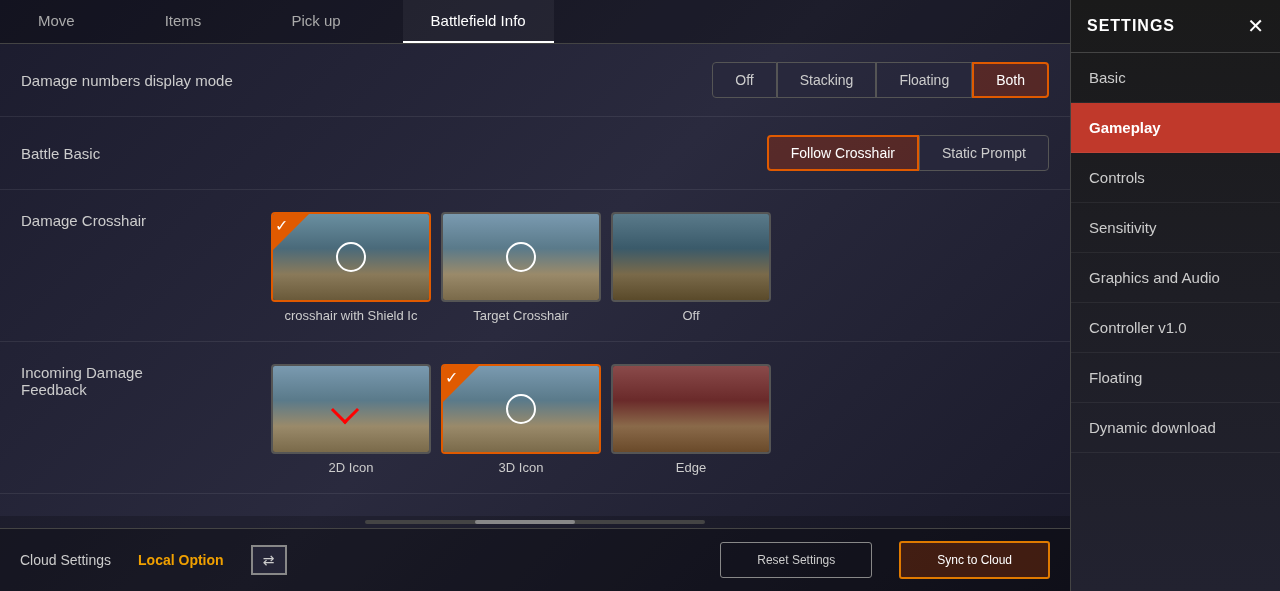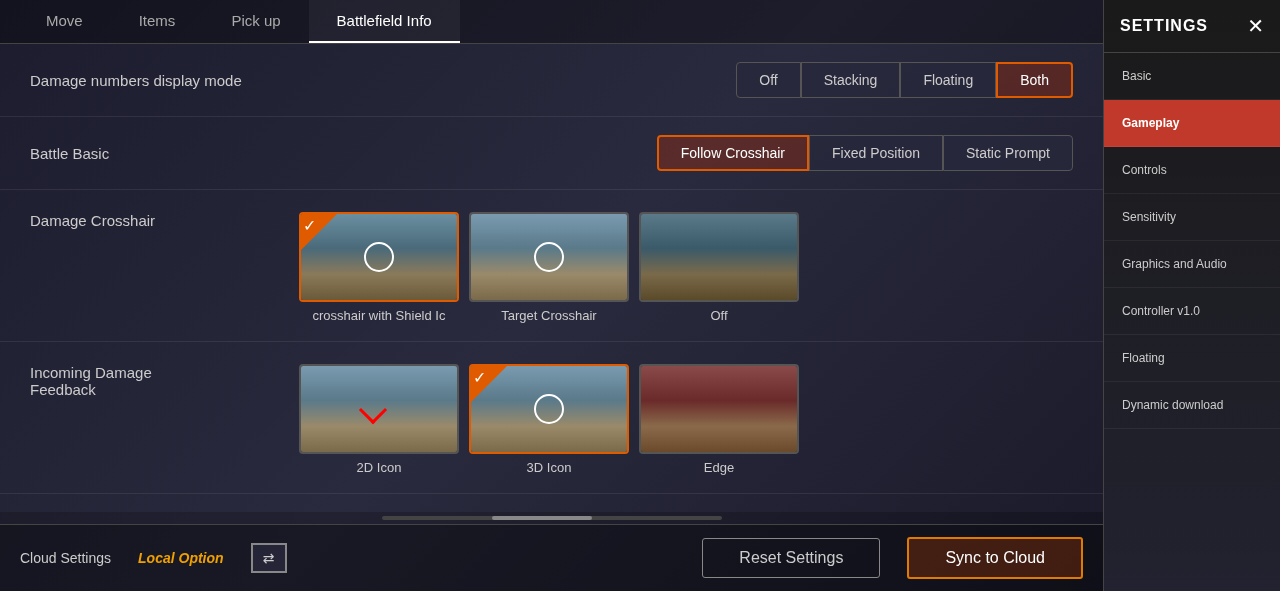--- a/index.html
+++ b/index.html
@@ -20,21 +20,22 @@
       display: flex;
       flex-direction: column;
       position: relative;
     }
 
     
     .top-tabs {
       display: flex;
       border-bottom: 1px solid #444;
       background: rgba(0,0,0,0.3);
-      padding: 0 18px;
+      padding: 0 10px;
+      gap: 34px;
     }
     .top-tab {
       padding: 12px 28px;
       color: #aaa;
       cursor: pointer;
       font-size: 15px;
       border-bottom: 2px solid transparent;
       white-space: nowrap;
     }
     .top-tab.active {
@@ -46,24 +47,23 @@
     
     .settings-body {
       flex: 1;
       overflow-y: auto;
       padding: 0;
     }
 
     .setting-row {
       display: flex;
       align-items: center;
-      padding: 18px 30px;
+      padding: 18px 21px;
       border-bottom: 1px solid rgba(255,255,255,0.08);
       min-height: 70px;
-      gap: 19px;
     }
     .setting-row.tall {
       align-items: flex-start;
       min-height: 140px;
       padding-top: 22px;
     }
 
     .setting-label {
       color: #ccc;
       font-size: 15px;
@@ -192,38 +192,37 @@
       gap: 27px;
     }
     .cloud-label {
       color: #ccc;
       font-size: 14px;
     }
     .local-option {
       color: #f0a000;
       font-size: 14px;
       font-weight: bold;
-      font-style: italic;
     }
     .transfer-icon {
       width: 36px;
       height: 30px;
       border: 2px solid #888;
       background: rgba(40,40,60,0.8);
       display: flex;
       align-items: center;
       justify-content: center;
       cursor: pointer;
       font-size: 14px;
       color: #ccc;
     }
     .spacer { flex: 1; }
     .bottom-btn {
       padding: 10px 36px;
-      font-size: 16px;
+      font-size: 12px;
       cursor: pointer;
       border-radius: 3px;
     }
     .reset-btn {
       background: transparent;
       border: 1px solid #888;
       color: #ccc;
     }
     .sync-btn {
       background: rgba(180,60,0,0.3);
@@ -249,21 +248,21 @@
       width: 100px;
       height: 4px;
       background: #888;
       border-radius: 2px;
       position: absolute;
       left: 110px;
     }
 
     
     .sidebar {
-      width: 177px;
+      width: 210px;
       background: linear-gradient(to bottom, #1a1a1a, #222230);
       border-left: 1px solid #444;
       display: flex;
       flex-direction: column;
     }
     .sidebar-header {
       display: flex;
       align-items: center;
       justify-content: space-between;
       padding: 14px 16px;
@@ -276,21 +275,21 @@
       letter-spacing: 1px;
     }
     .close-icon {
       color: #fff;
       font-size: 20px;
       cursor: pointer;
     }
     .sidebar-item {
       padding: 16px 18px;
       color: #ccc;
-      font-size: 12px;
+      font-size: 15px;
       cursor: pointer;
       border-bottom: 1px solid rgba(255,255,255,0.06);
     }
     .sidebar-item.active {
       background: #c0392b;
       color: #fff;
       font-weight: bold;
     }
   </style>
 </head>
@@ -314,21 +313,20 @@
         <button class="toggle-btn">Stacking</button>
         <button class="toggle-btn">Floating</button>
         <button class="toggle-btn active active-red">Both</button>
       </div>
     </div>
 
     <div class="setting-row">
       <span class="setting-label">Battle Basic</span>
       <div class="toggle-group">
         <button class="toggle-btn active active-red">Follow Crosshair</button>
-        <button class="toggle-btn">Fixed Position</button>
         <button class="toggle-btn">Static Prompt</button>
       </div>
     </div>
 
     <div class="setting-row tall">
       <span class="setting-label">Damage Crosshair</span>
       <div class="cards-container">
         <div class="card">
           <div class="card-img selected">
             <div class="game-bg">

